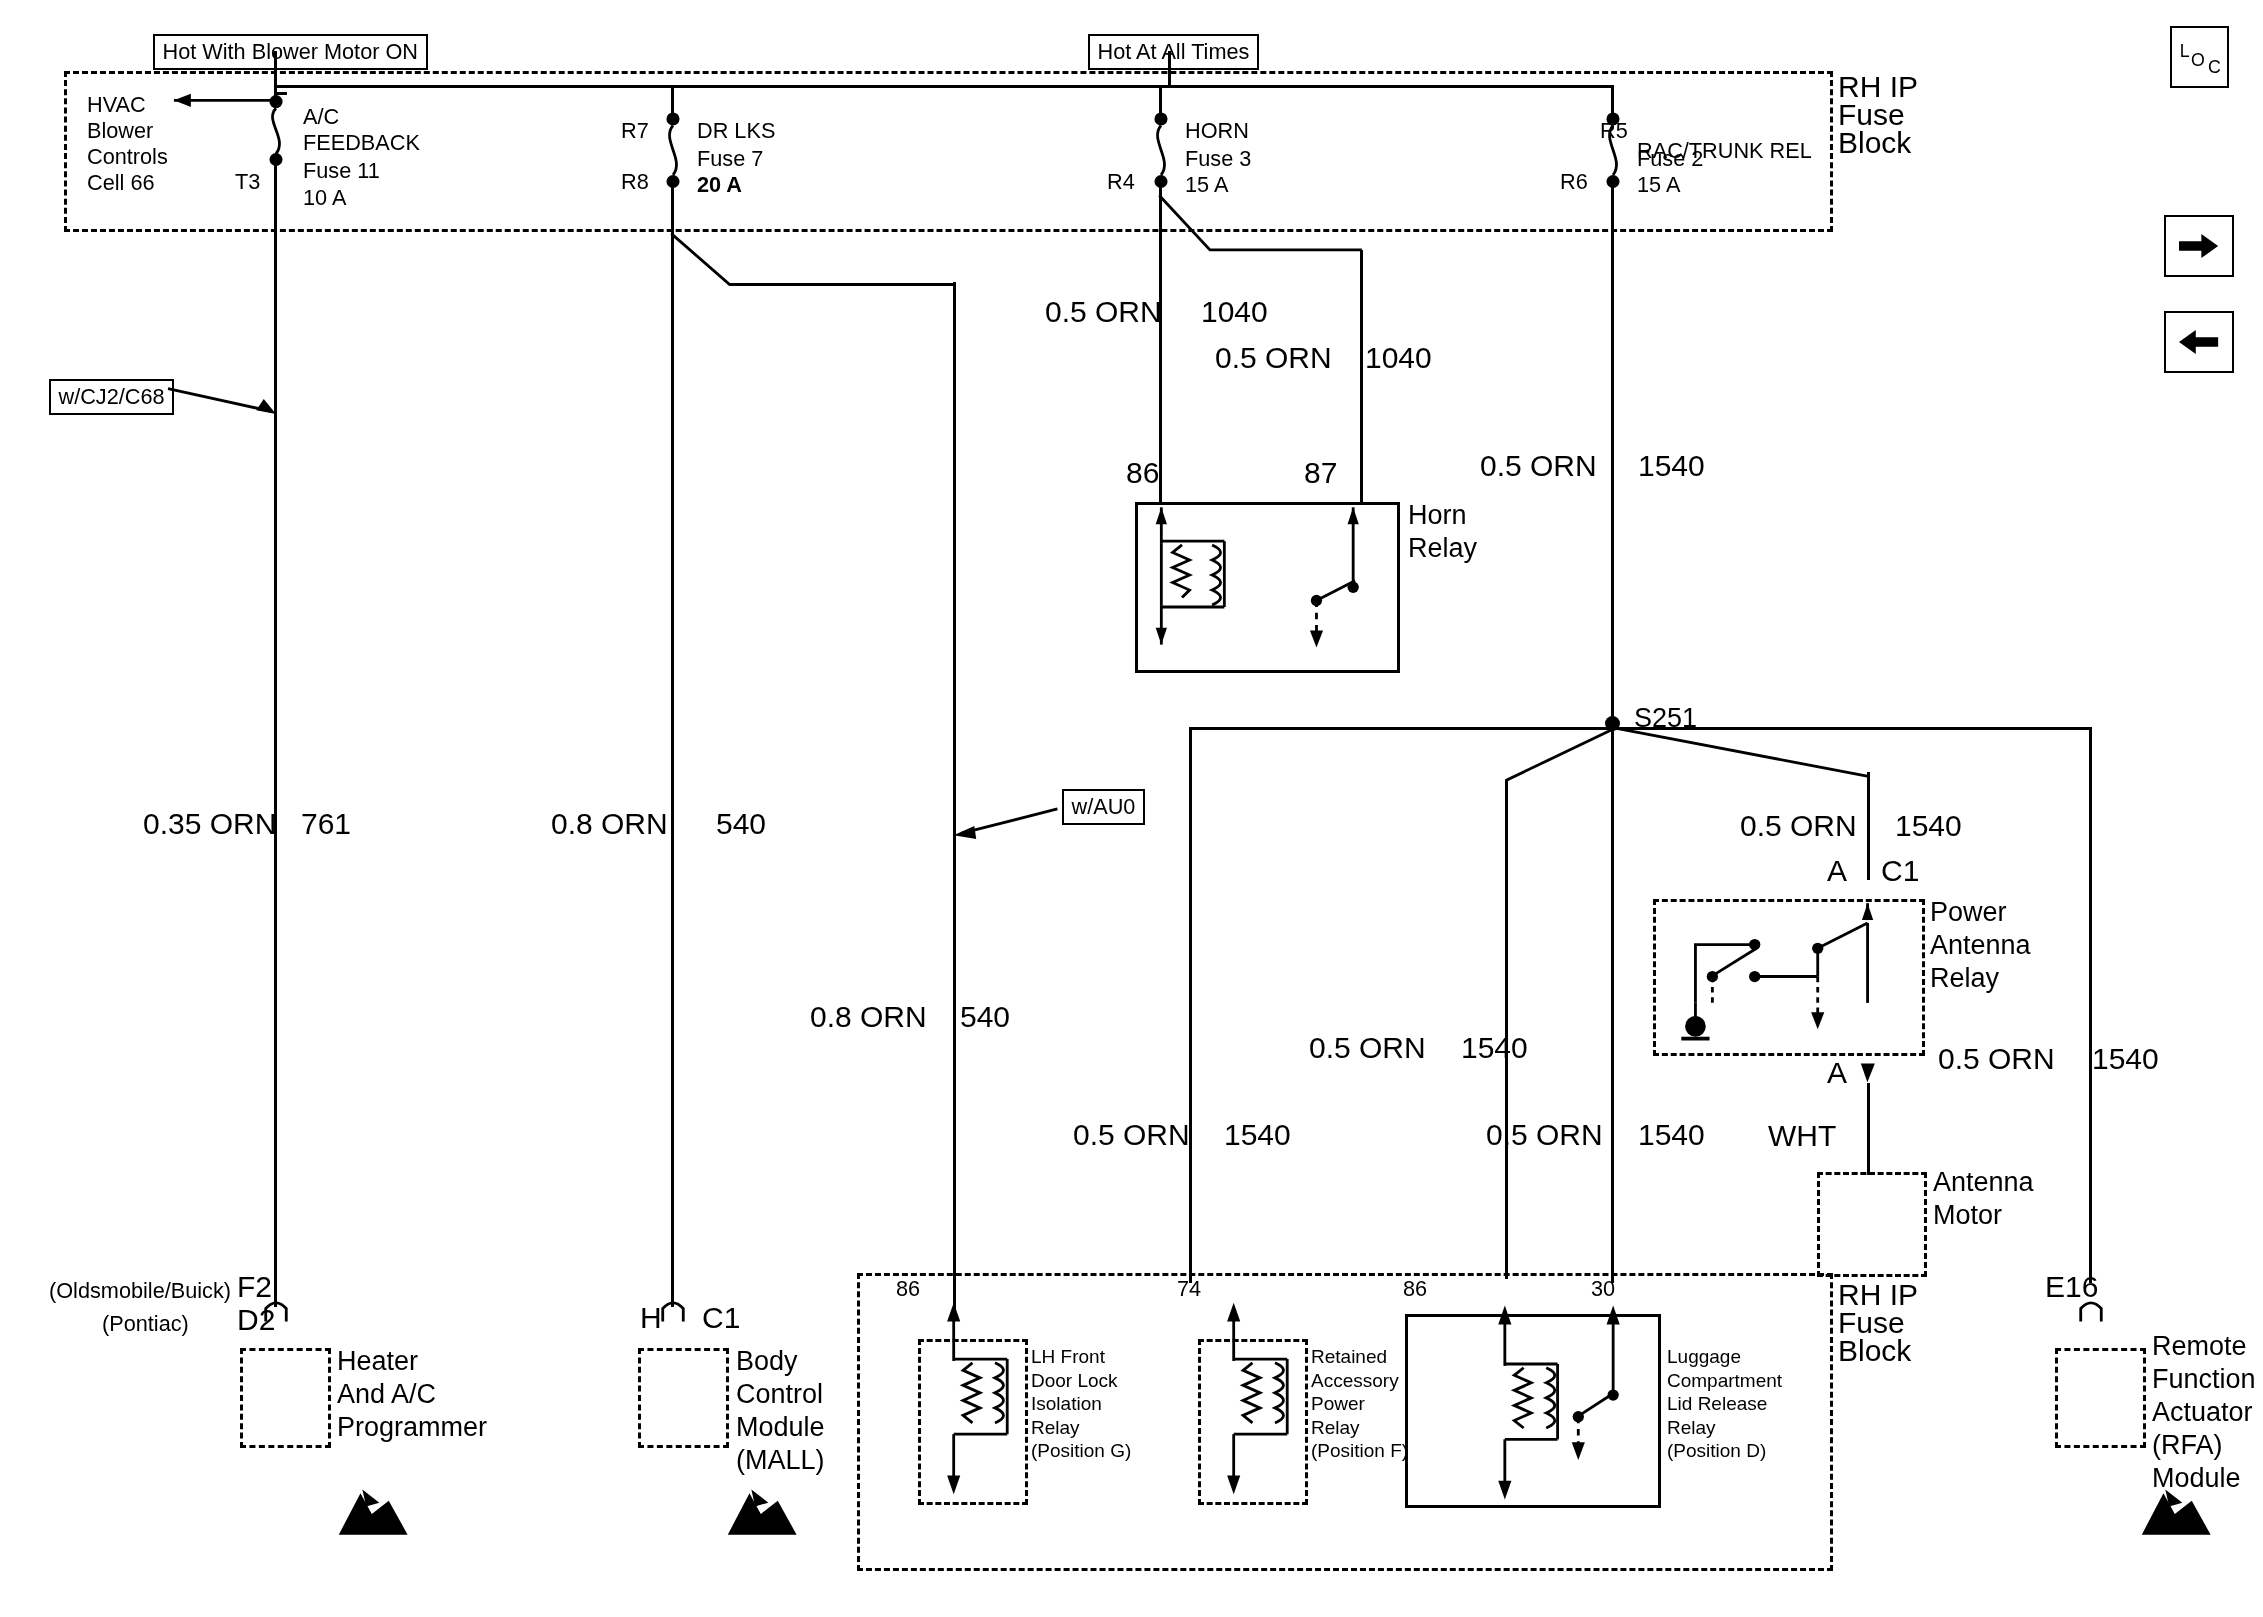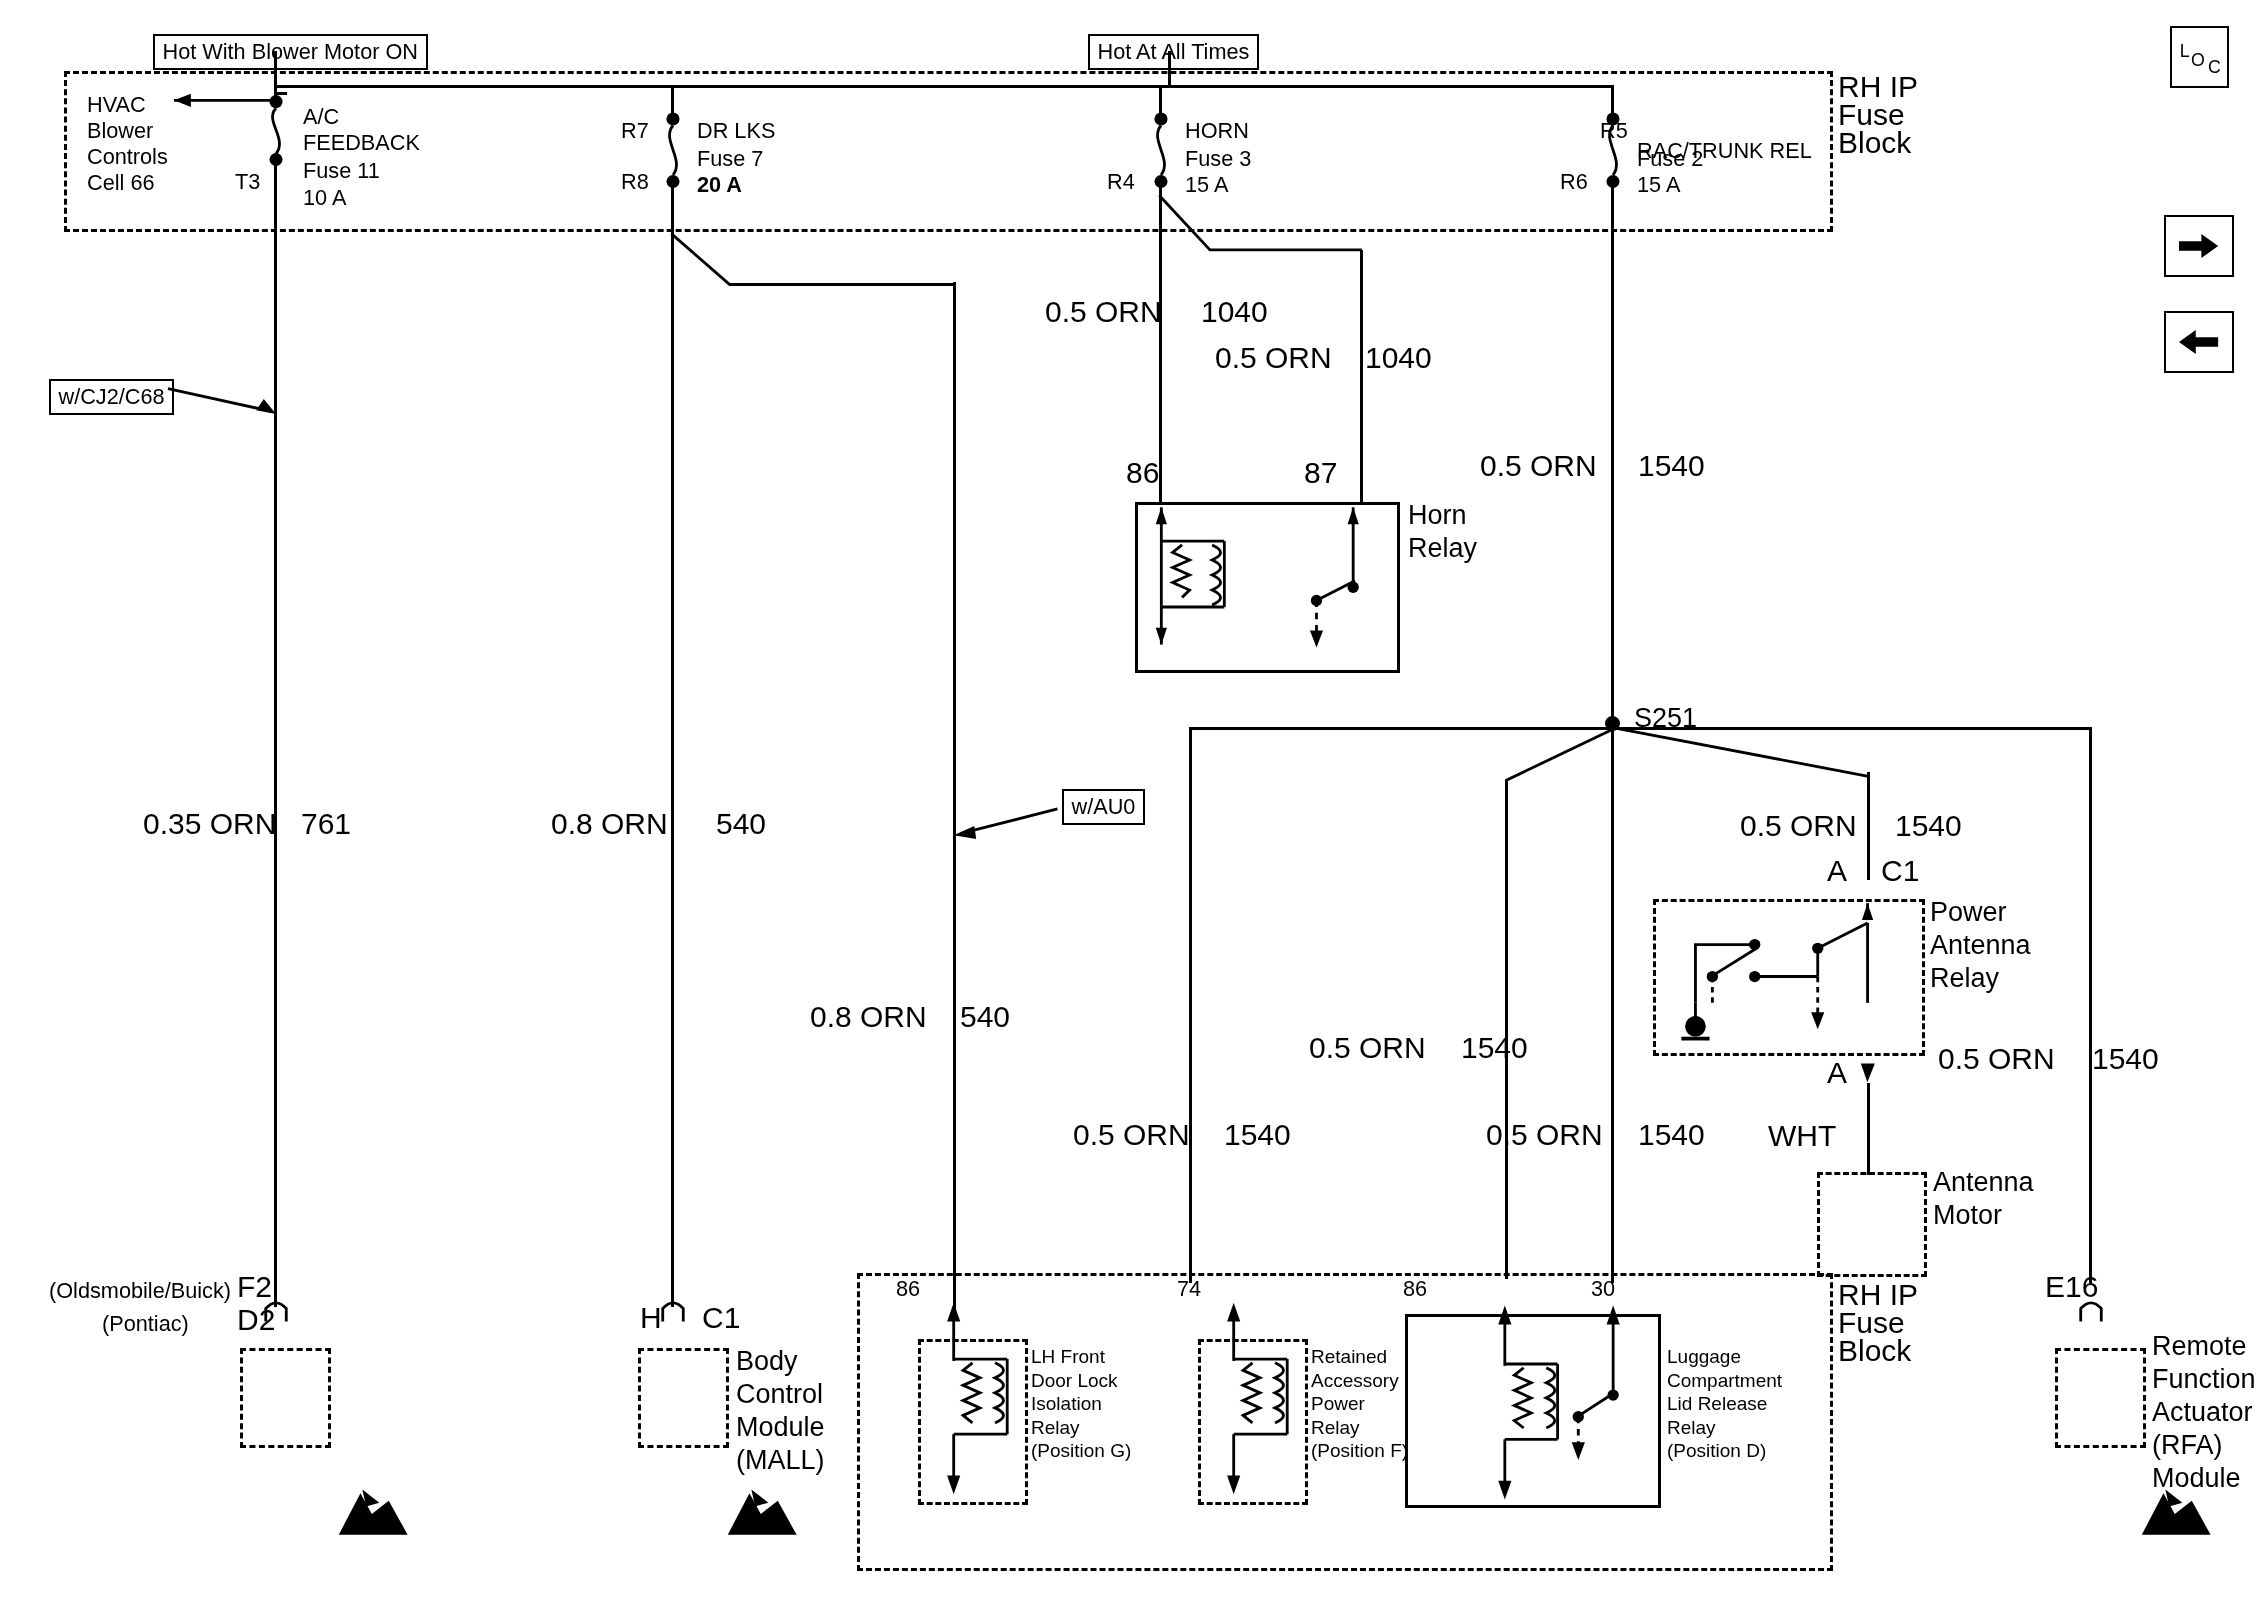--- a/index.html
+++ b/index.html
@@ -290,20 +290,23 @@
 Motor</div>
 
   <div class="lbl" style="left:49px; top:1278px;">(Oldsmobile/Buick)</div>
   <div class="lbl md" style="left:237px; top:1273px;">F2</div>
   <div class="lbl" style="left:102px; top:1311px;">(Pontiac)</div>
   <div class="lbl md" style="left:237px; top:1306px;">D2</div>
   <svg style="position:absolute;left:262px;top:1299px;" width="28" height="24.5" viewBox="0 0 30 26">
     <path d="M4 24 L4 10 Q15 -2 26 10 L26 24" stroke="#000" stroke-width="3" fill="none"></path>
   </svg>
   <div class="dashbox" style="left:240px; top:1348px; width:85px; height:94px;"></div>
+  <div class="lbl lg" style="left:337px; top:1345px;">Heater
+And A/C
+Programmer</div>
   <svg class="esd" style="left:334px; top:1480px;" width="85" height="66" viewBox="0 0 90 70">
     <polygon points="5,58 28,14 40,36 58,22 78,58" fill="#000"></polygon>
     <polygon points="30,10 48,24 34,28" fill="#000"></polygon>
   </svg>
 
   <div class="lbl md" style="left:640px; top:1304px;">H</div>
   <div class="lbl md" style="left:702px; top:1304px;">C1</div>
   <svg style="position:absolute;left:659px;top:1299px;" width="28" height="24.5" viewBox="0 0 30 26">
     <path d="M4 24 L4 10 Q15 -2 26 10 L26 24" stroke="#000" stroke-width="3" fill="none"></path>
   </svg>

